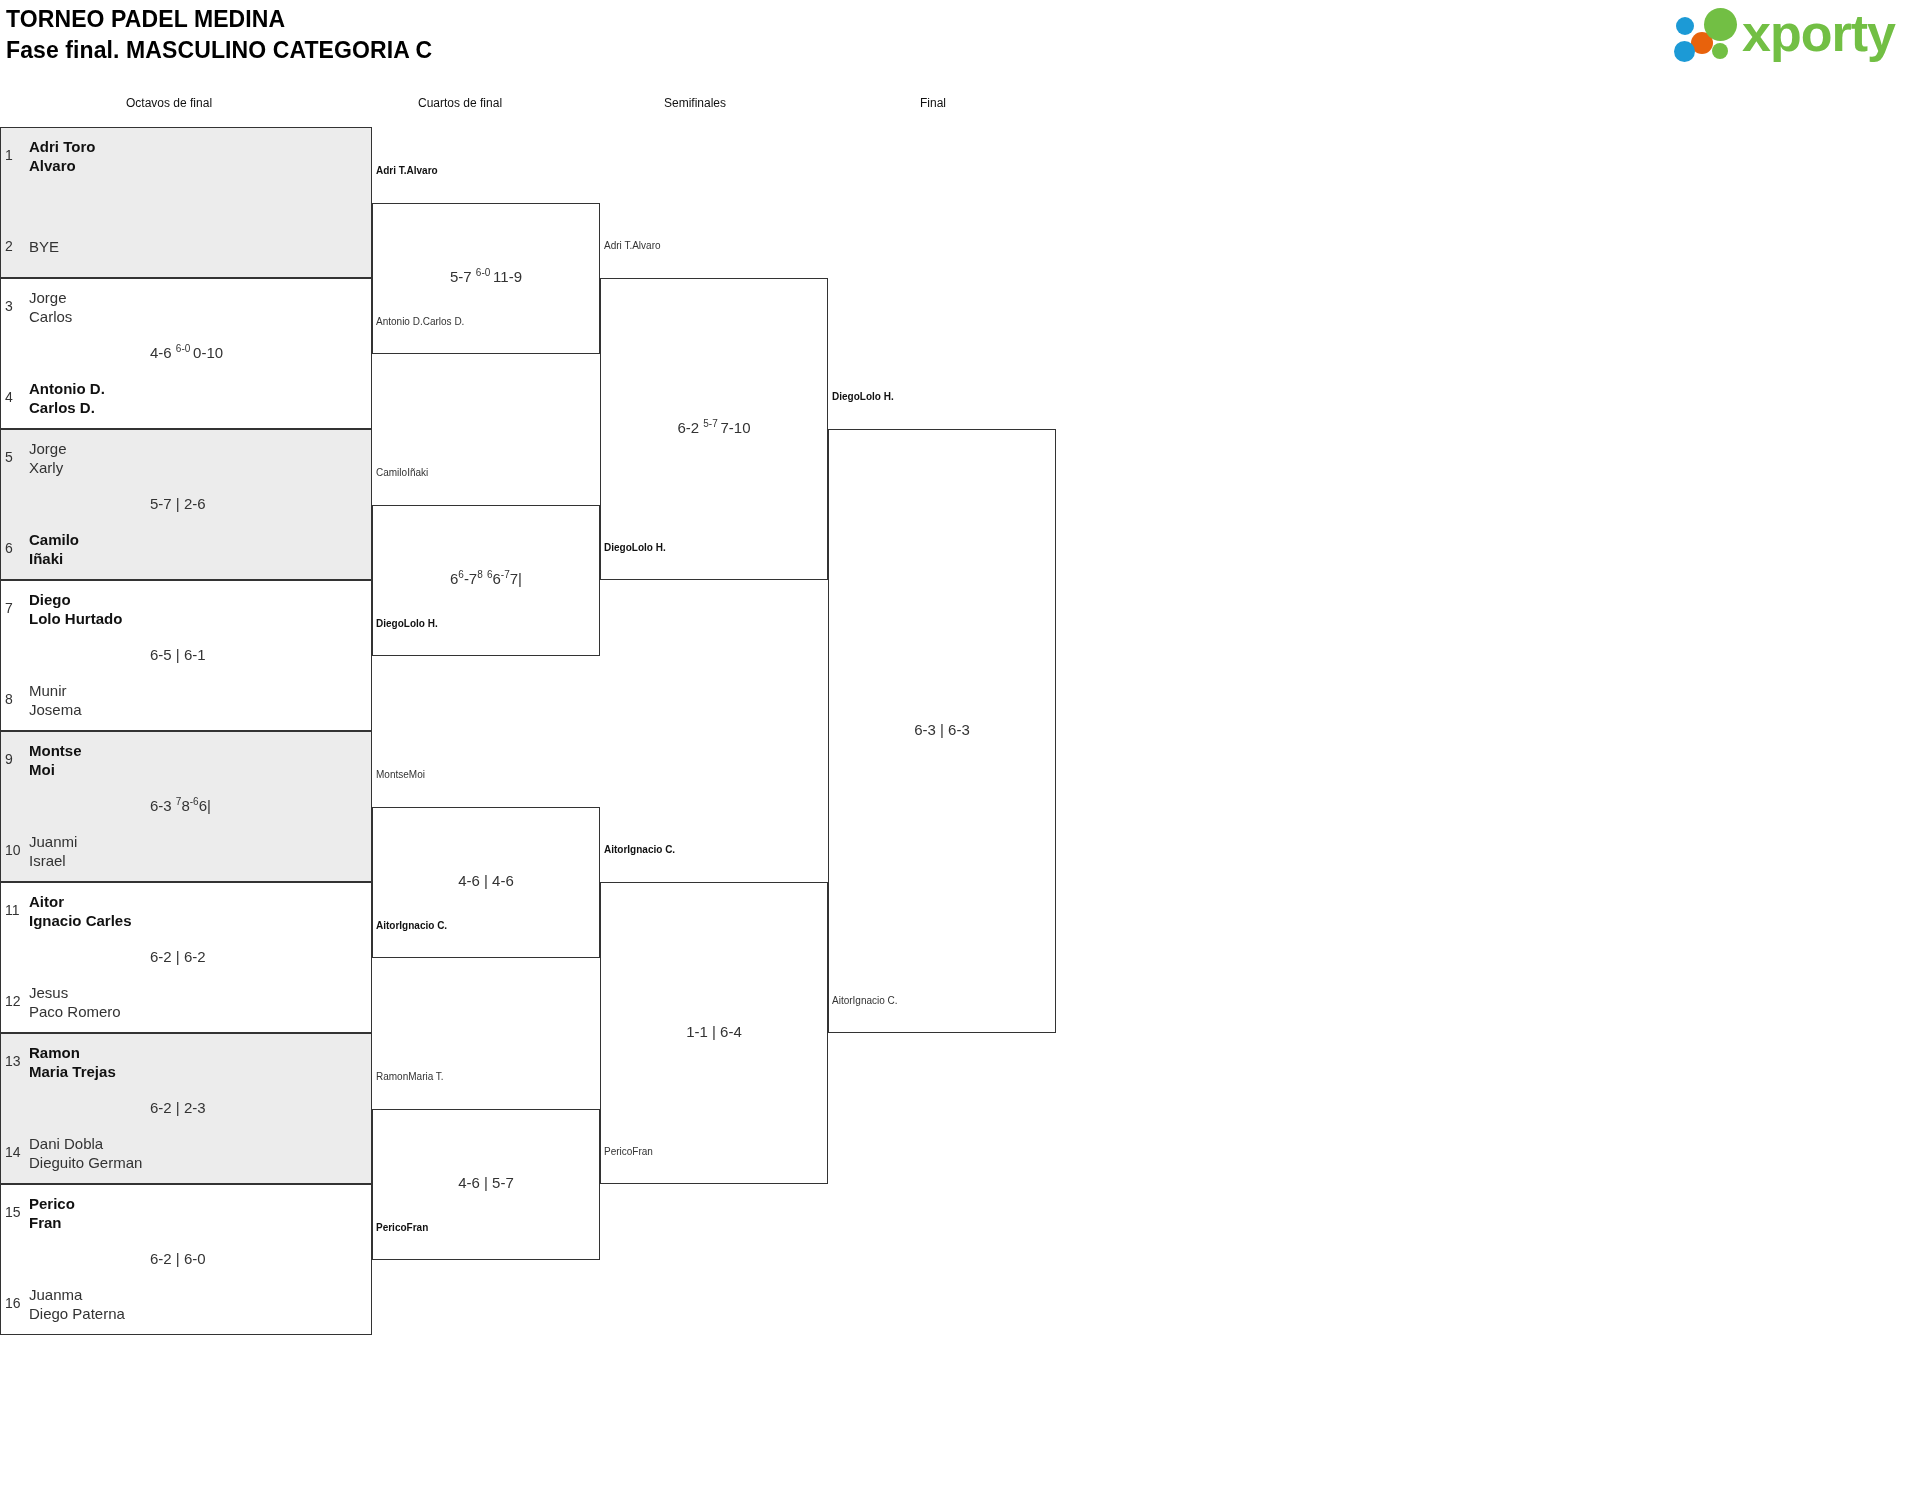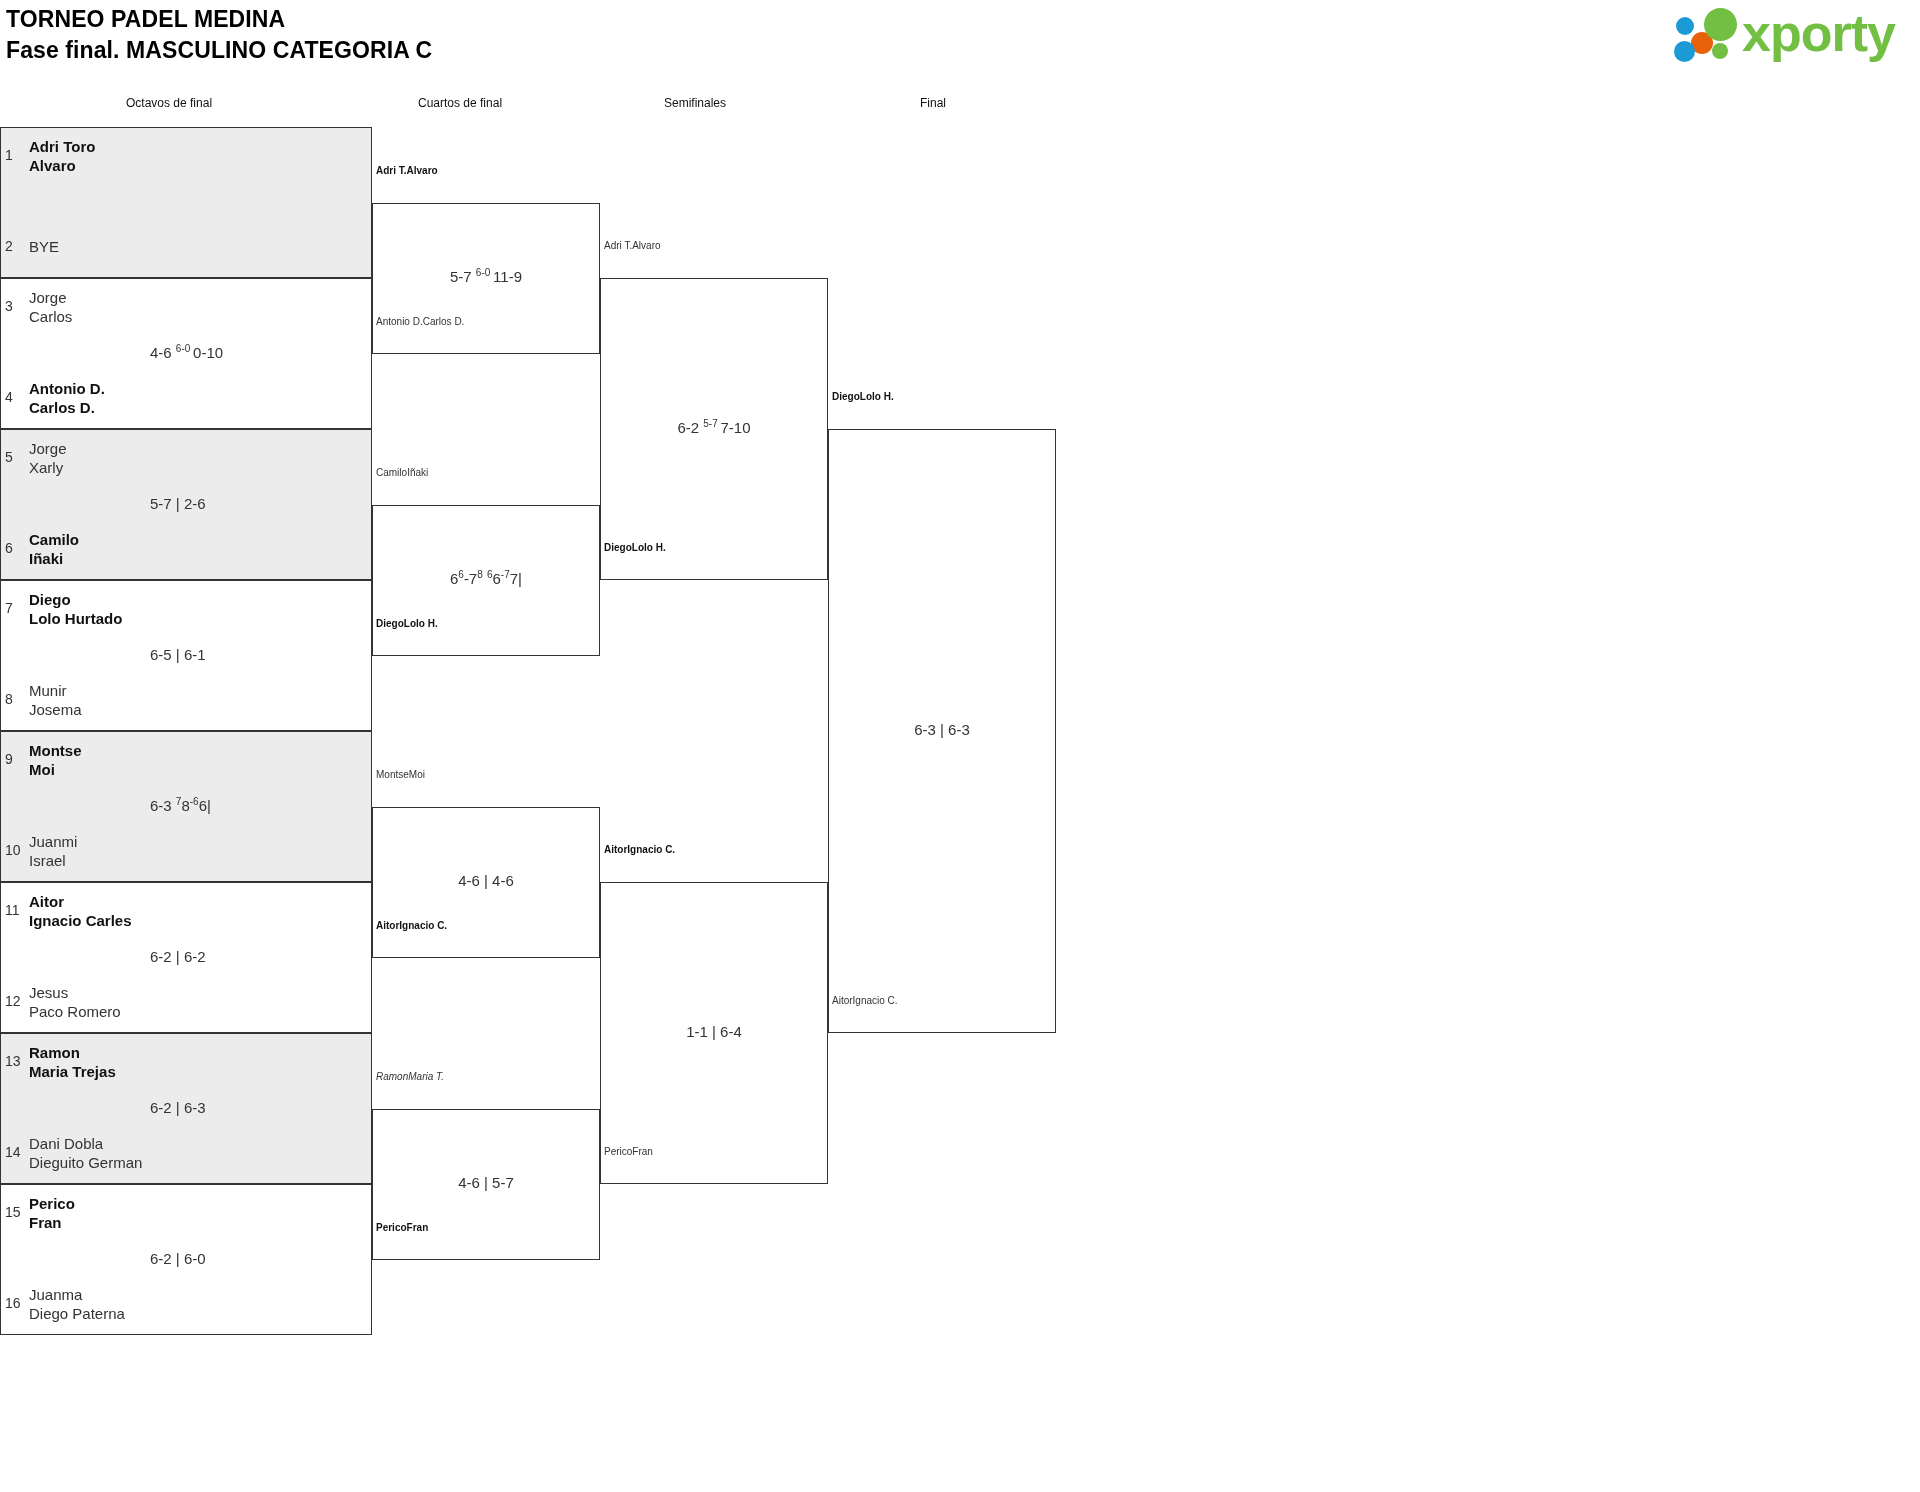--- a/index.html
+++ b/index.html
@@ -227,41 +227,41 @@
     <div class="seed" style="top: 902px;">11</div>
     <div class="names winner" style="top: 892px;"><span>Aitor</span><span class="n2">Ignacio Carles</span></div>
     <div class="seed" style="top: 993px;">12</div>
     <div class="names" style="top: 983px;"><span>Jesus</span><span class="n2">Paco Romero</span></div>
     <div class="score" style="left: 150px; top: 947.5px;">6-2 | 6-2</div>
     <div class="r1-band shaded" style="top: 1033px; height: 151px;"></div>
     <div class="seed" style="top: 1053px;">13</div>
     <div class="names winner" style="top: 1043px;"><span>Ramon</span><span class="n2">Maria Trejas</span></div>
     <div class="seed" style="top: 1144px;">14</div>
     <div class="names" style="top: 1134px;"><span>Dani Dobla</span><span class="n2">Dieguito German</span></div>
-    <div class="score" style="left: 150px; top: 1098.5px;">6-2 | 6-3</div>
+    <div class="score" style="left: 150px; top: 1098.5px;">6-2 | 2-3</div>
     <div class="r1-band plain" style="top: 1184px; height: 151px;"></div>
     <div class="seed" style="top: 1204px;">15</div>
     <div class="names winner" style="top: 1194px;"><span>Perico</span><span class="n2">Fran</span></div>
     <div class="seed" style="top: 1295px;">16</div>
     <div class="names" style="top: 1285px;"><span>Juanma</span><span class="n2">Diego Paterna</span></div>
     <div class="score" style="left: 150px; top: 1249.5px;">6-2 | 6-0</div>
     <div class="conn" style="left: 372px; top: 202.5px; width: 228px; height: 151px;"></div>
     <div class="entrant winner" style="left: 376px; top: 160.5px;"><span>Adri T.</span><span class="n2">Alvaro</span></div>
     <div class="entrant" style="left: 376px; top: 311.5px;"><span>Antonio D.</span><span class="n2">Carlos D.</span></div>
     <div class="score" style="left: 400px; top: 268px; width: 172px; text-align: center;">5-7 <sup> 6-0 </sup> 11-9</div>
     <div class="conn" style="left: 372px; top: 504.5px; width: 228px; height: 151px;"></div>
     <div class="entrant" style="left: 376px; top: 462.5px;"><span>Camilo</span><span class="n2">Iñaki</span></div>
     <div class="entrant winner" style="left: 376px; top: 613.5px;"><span>Diego</span><span class="n2">Lolo H.</span></div>
     <div class="score" style="left: 400px; top: 570px; width: 172px; text-align: center;">6<sup>6</sup>-7<sup>8</sup> <sup> 6</sup>6<sup>-7</sup>7|</div>
     <div class="conn" style="left: 372px; top: 806.5px; width: 228px; height: 151px;"></div>
     <div class="entrant" style="left: 376px; top: 764.5px;"><span>Montse</span><span class="n2">Moi</span></div>
     <div class="entrant winner" style="left: 376px; top: 915.5px;"><span>Aitor</span><span class="n2">Ignacio C.</span></div>
     <div class="score" style="left: 400px; top: 872px; width: 172px; text-align: center;">4-6 | 4-6</div>
     <div class="conn" style="left: 372px; top: 1108.5px; width: 228px; height: 151px;"></div>
-    <div class="entrant" style="left: 376px; top: 1066.5px; font-style: italic;"><span>Ramon</span><span class="n2">Maria T.</span></div>
+    <div class="entrant" style="left: 376px; top: 1066.5px;"><span>Ramon</span><span class="n2">Maria T.</span></div>
     <div class="entrant winner" style="left: 376px; top: 1217.5px;"><span>Perico</span><span class="n2">Fran</span></div>
     <div class="score" style="left: 400px; top: 1174px; width: 172px; text-align: center;">4-6 | 5-7</div>
     <div class="conn" style="left: 600px; top: 278px; width: 228px; height: 302px;"></div>
     <div class="entrant" style="left: 604px; top: 236px;"><span>Adri T.</span><span class="n2">Alvaro</span></div>
     <div class="entrant winner" style="left: 604px; top: 538px;"><span>Diego</span><span class="n2">Lolo H.</span></div>
     <div class="score" style="left: 628px; top: 419px; width: 172px; text-align: center;">6-2 <sup> 5-7 </sup> 7-10</div>
     <div class="conn" style="left: 600px; top: 882px; width: 228px; height: 302px;"></div>
     <div class="entrant winner" style="left: 604px; top: 840px;"><span>Aitor</span><span class="n2">Ignacio C.</span></div>
     <div class="entrant" style="left: 604px; top: 1142px;"><span>Perico</span><span class="n2">Fran</span></div>
     <div class="score" style="left: 628px; top: 1023px; width: 172px; text-align: center;">1-1 | 6-4</div>

